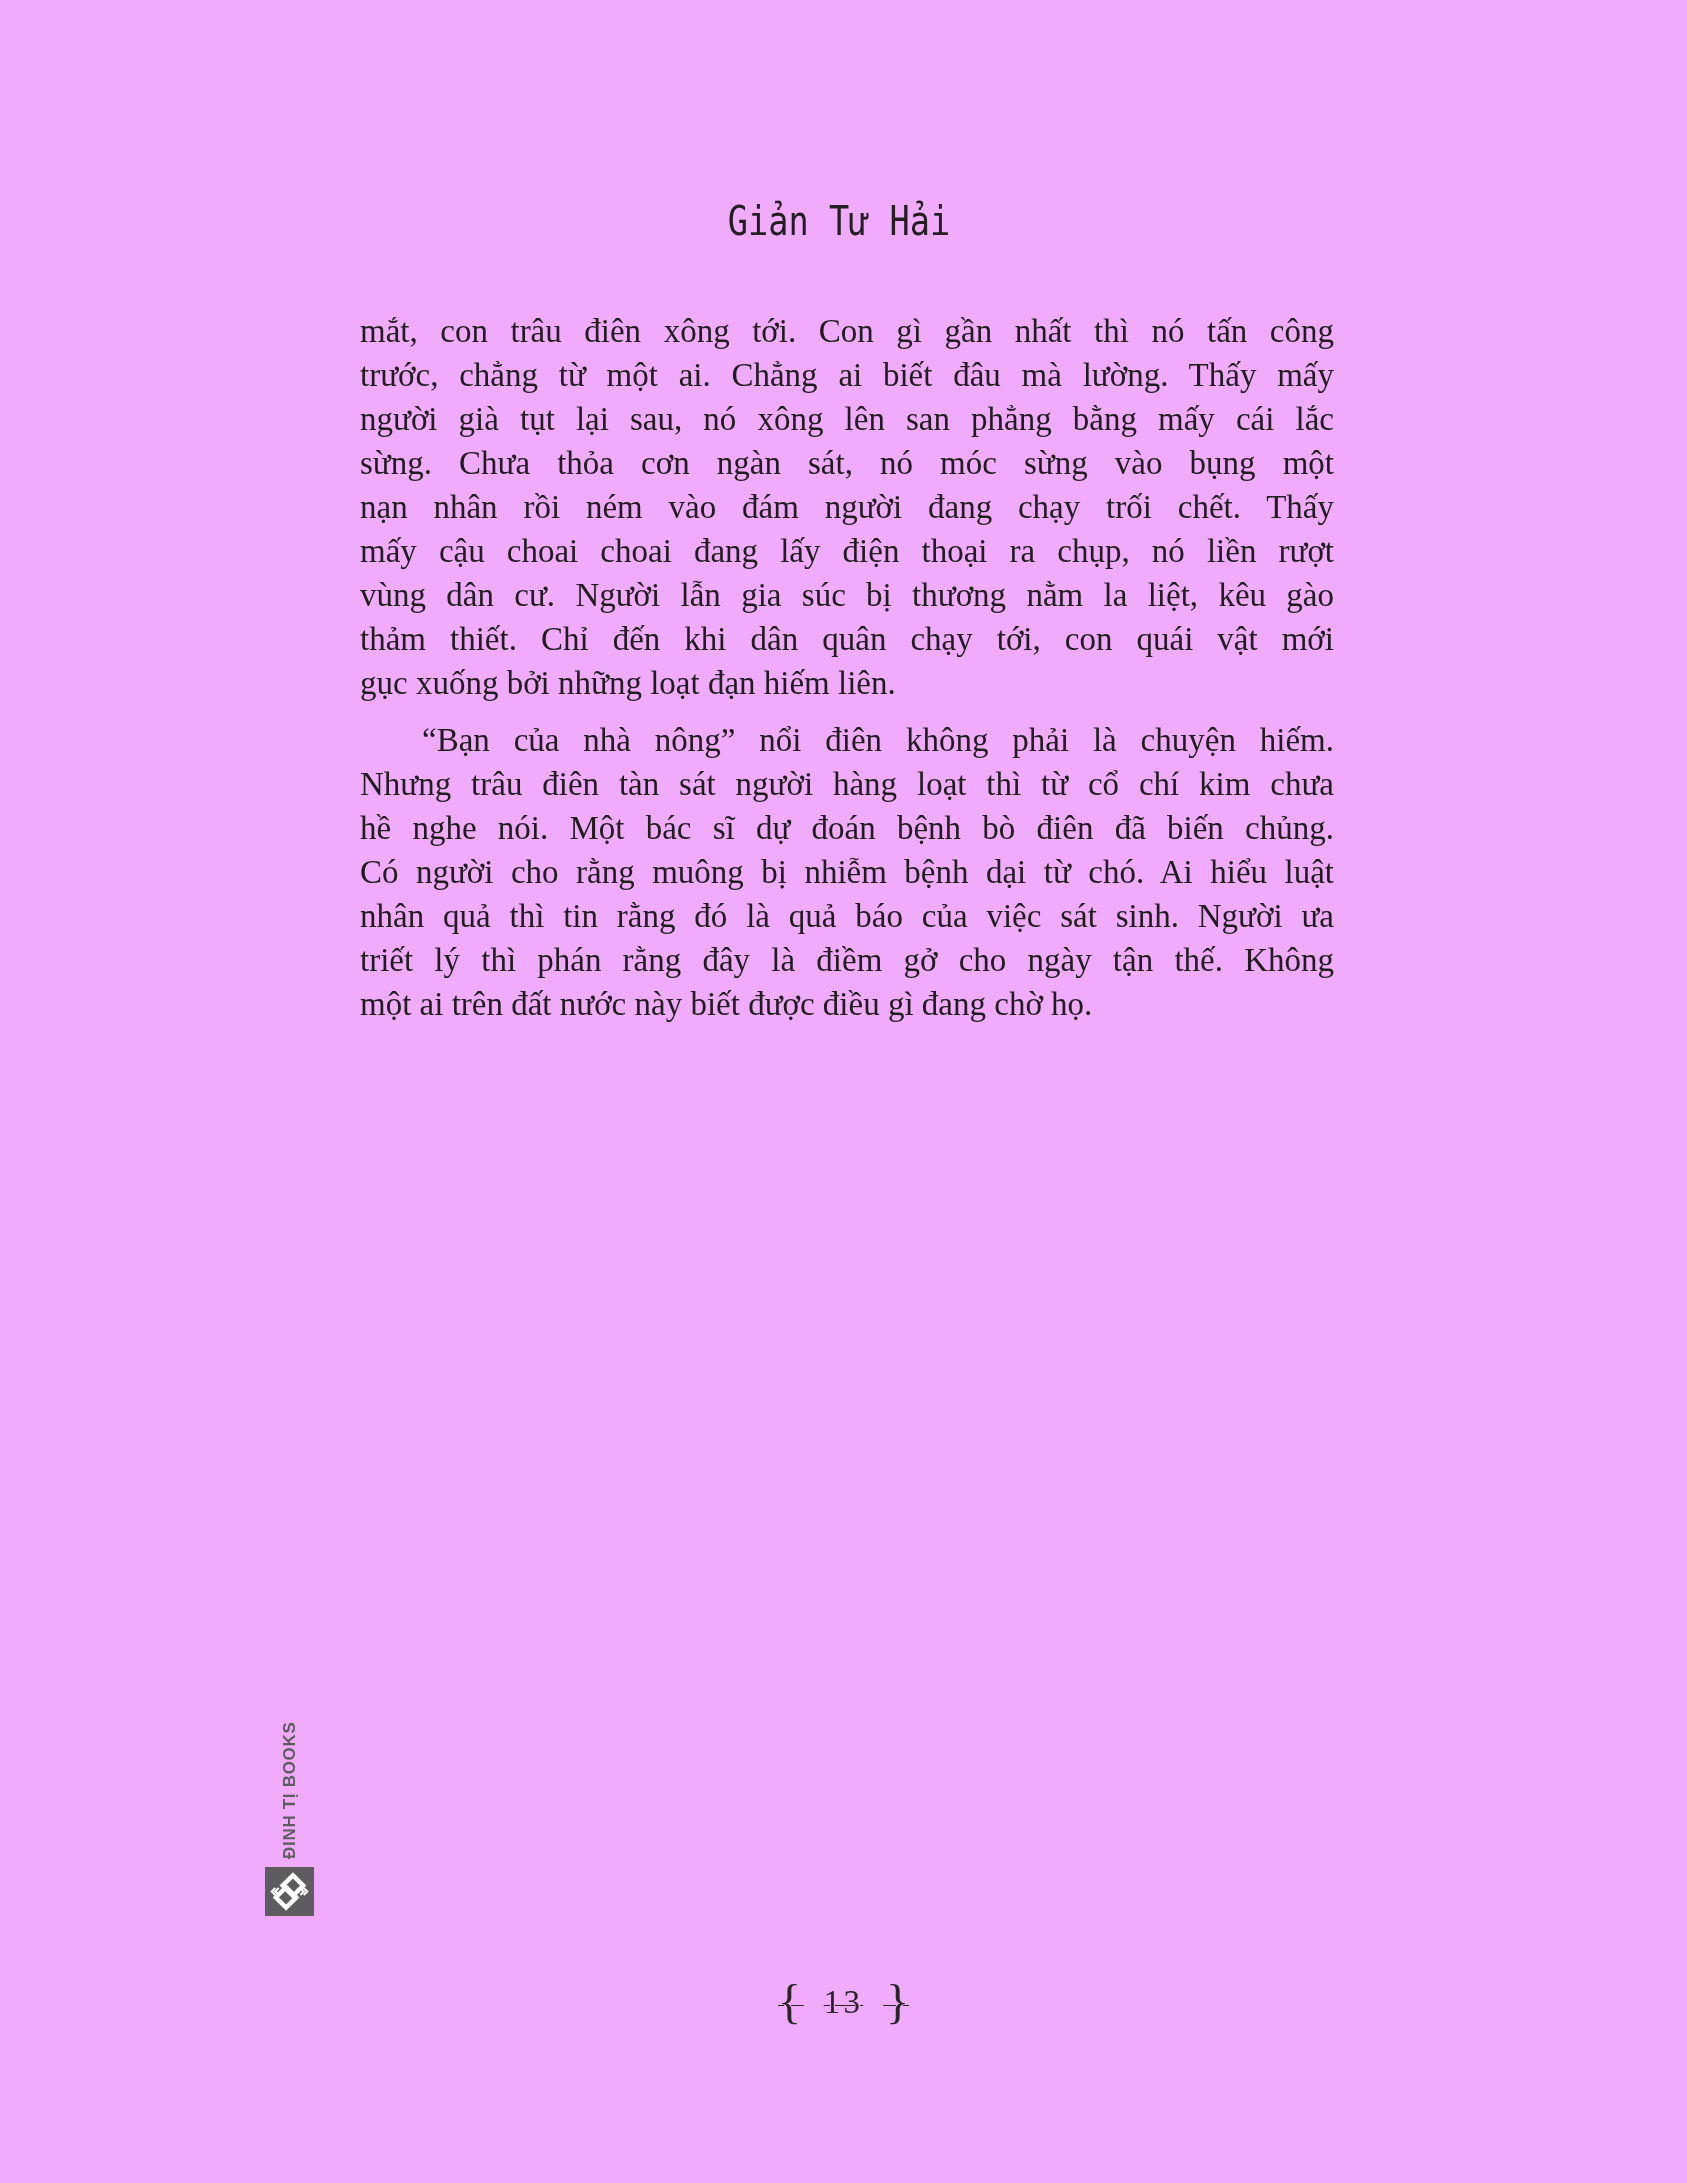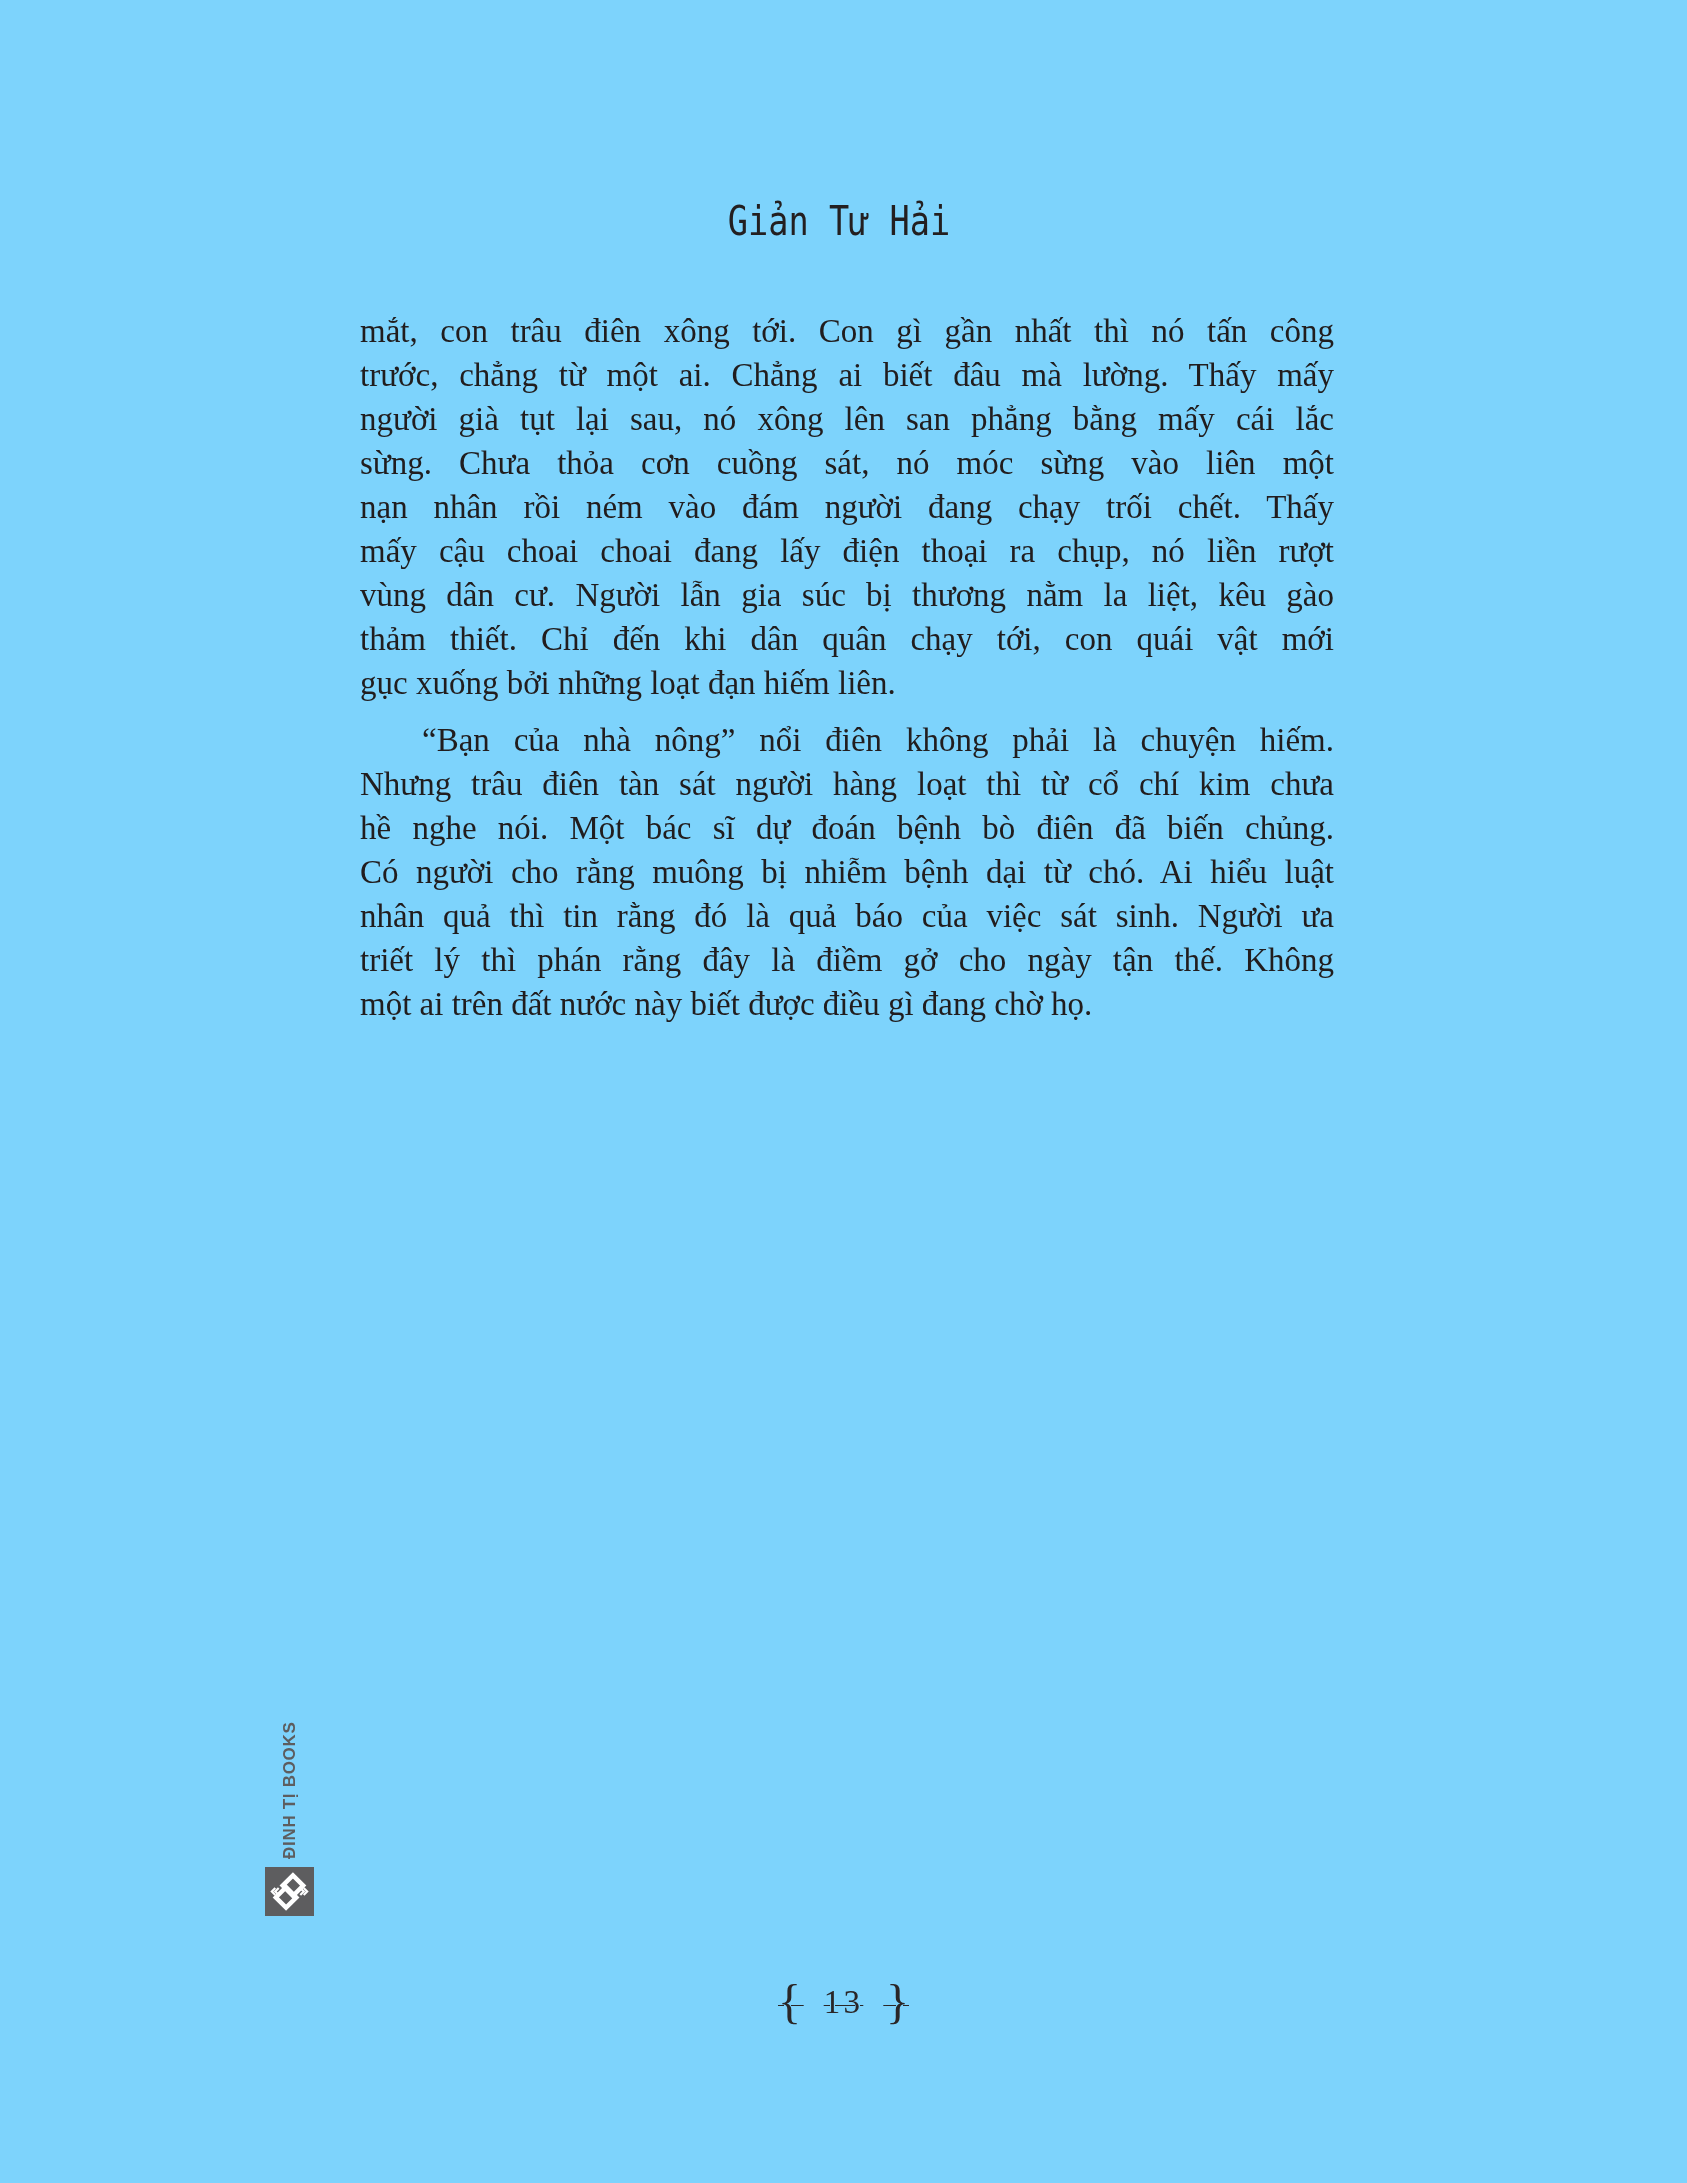--- a/index.html
+++ b/index.html
@@ -4,21 +4,21 @@
 <style>
   html, body {
     margin: 0;
     padding: 0;
     background: #e8e8e8;
   }
   .page {
     position: relative;
     width: 1687px;
     height: 2183px;
-    background: #7dd3fc;
+    background: #f0abfc;
     overflow: hidden;
     font-family: "Liberation Serif", "DejaVu Serif", serif;
     color: #231f20;
   }
 
   
   .author-header {
     position: absolute;
     top: 198px;
     left: 352px;
@@ -114,21 +114,21 @@
 
 <div class="page">
 
   <div class="author-header">Giản Tư Hải</div>
 
   <div class="text-block">
     <div class="paragraph">
         <div class="line">mắt, con trâu điên xông tới. Con gì gần nhất thì nó tấn công</div>
         <div class="line">trước, chẳng từ một ai. Chẳng ai biết đâu mà lường. Thấy mấy</div>
         <div class="line">người già tụt lại sau, nó xông lên san phẳng bằng mấy cái lắc</div>
-        <div class="line">sừng. Chưa thỏa cơn cuồng sát, nó móc sừng vào liên một</div>
+        <div class="line">sừng. Chưa thỏa cơn ngàn sát, nó móc sừng vào bụng một</div>
         <div class="line">nạn nhân rồi ném vào đám người đang chạy trối chết. Thấy</div>
         <div class="line">mấy cậu choai choai đang lấy điện thoại ra chụp, nó liền rượt</div>
         <div class="line">vùng dân cư. Người lẫn gia súc bị thương nằm la liệt, kêu gào</div>
         <div class="line">thảm thiết. Chỉ đến khi dân quân chạy tới, con quái vật mới</div>
         <div class="line line-last">gục xuống bởi những loạt đạn hiếm liên.</div>
       </div>
     <div class="paragraph">
         <div class="line line-indent">“Bạn của nhà nông” nổi điên không phải là chuyện hiếm.</div>
         <div class="line">Nhưng trâu điên tàn sát người hàng loạt thì từ cổ chí kim chưa</div>
         <div class="line">hề nghe nói. Một bác sĩ dự đoán bệnh bò điên đã biến chủng.</div>

